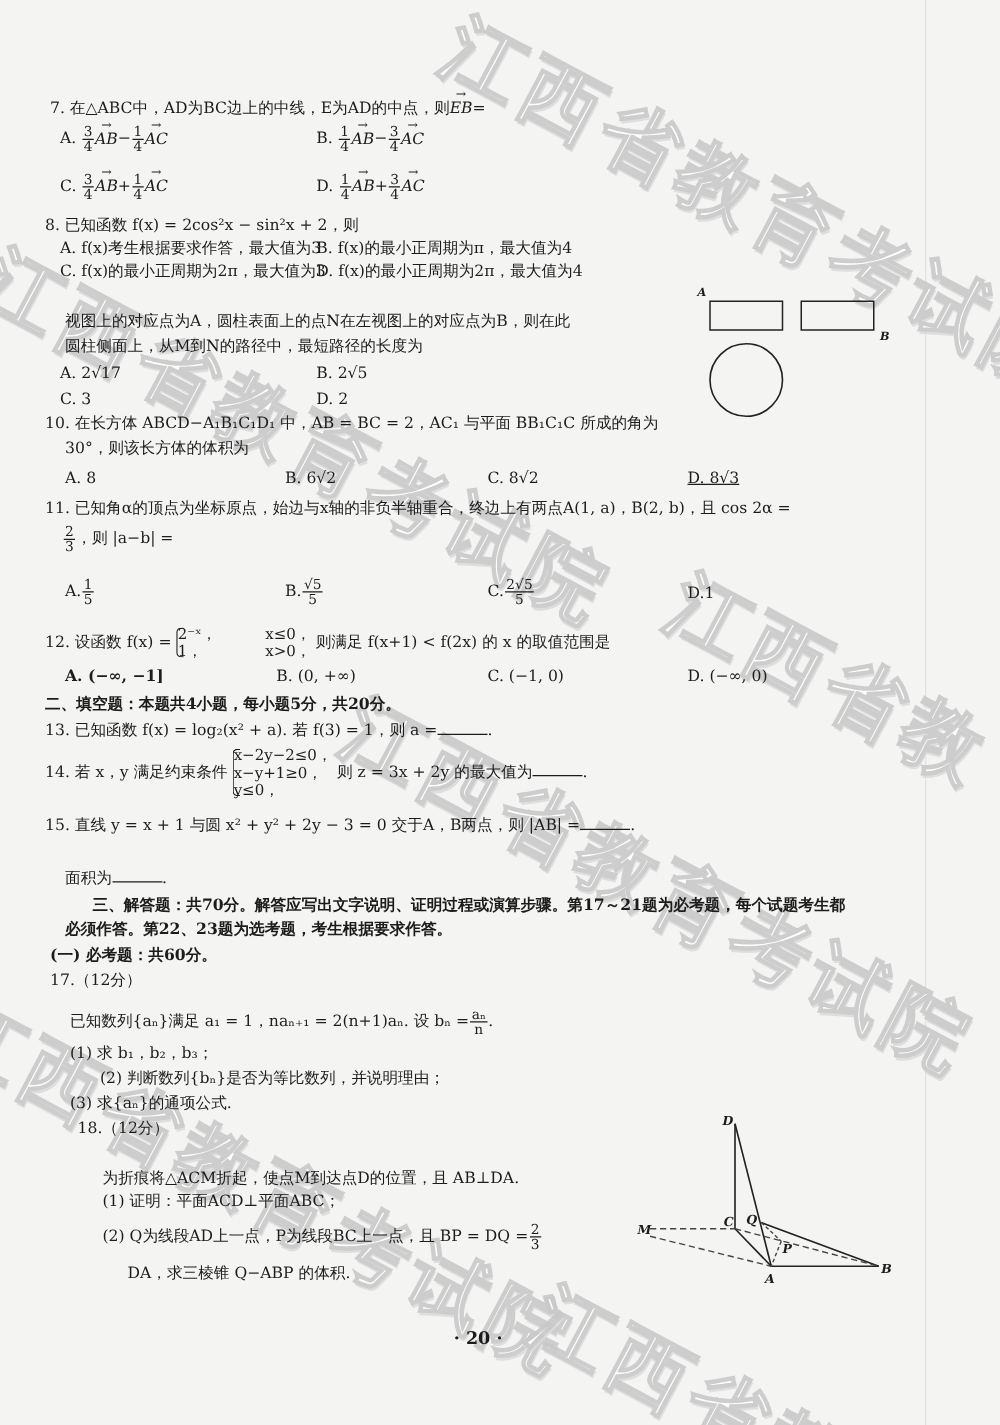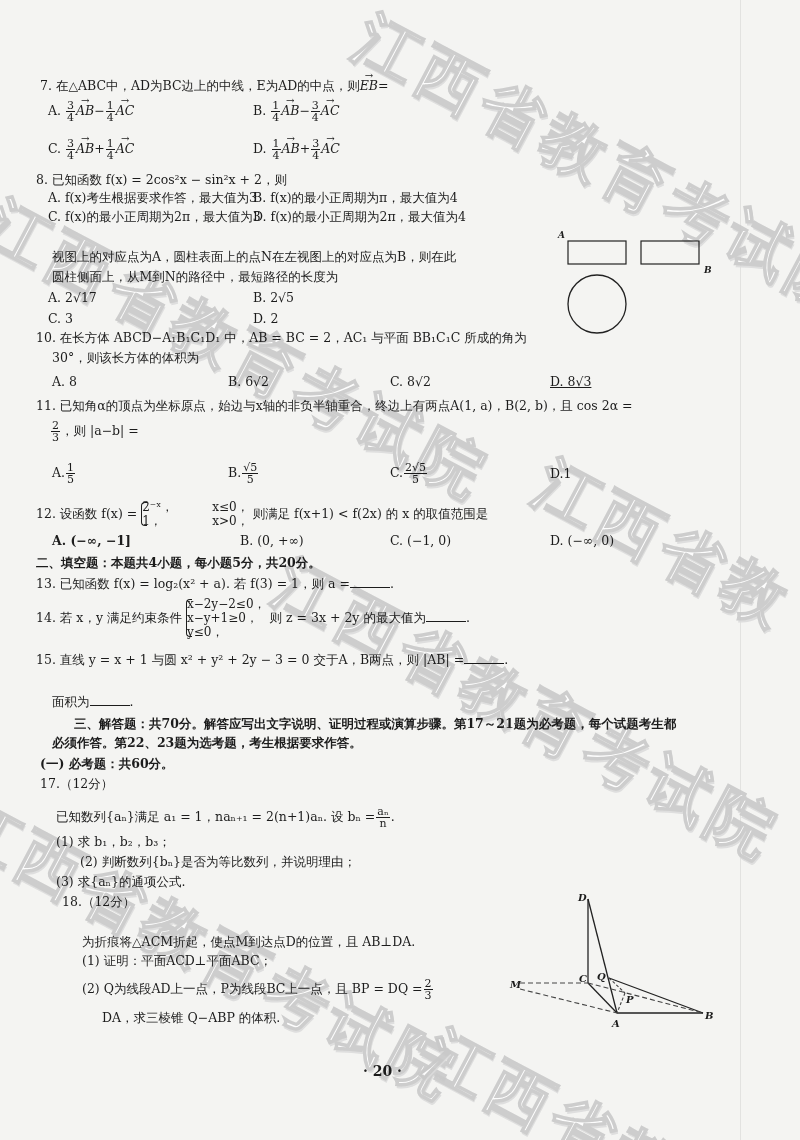--- a/index.html
+++ b/index.html
@@ -150,21 +150,21 @@
 
   <div class="line" style="left:36px;top:500px;line-height:normal;">
     <span>12. 设函数 f(x) =</span>
     <span class="brace-block">
       <span class="row"><span style="display:inline-block;width:70px;">2⁻ˣ，</span><span>x≤0，</span></span>
       <span class="row"><span style="display:inline-block;width:70px;">1，</span><span>x&gt;0，</span></span>
     </span>
     <span>则满足 f(x+1) &lt; f(2x) 的 x 的取值范围是</span>
   </div>
   <div class="line" style="left:52px;top:533px;font-weight:bold;">A. (−∞, −1]</div>
-  <div class="line" style="left:240px;top:533px;">B. (0, +∞)</div>
+  <div class="line" style="left:221px;top:533px;">B. (0, +∞)</div>
   <div class="line" style="left:390px;top:533px;">C. (−1, 0)</div>
   <div class="line" style="left:550px;top:533px;">D. (−∞, 0)</div>
 
   <div class="line bold" style="left:36px;top:555px;">二、填空题：本题共4小题，每小题5分，共20分。</div>
 
   <div class="line" style="left:36px;top:576px;">
     <span>13. 已知函数 f(x) = log₂(x² + a). 若 f(3) = 1，则 a =</span><span class="blank"></span><span>.</span>
   </div>
 
   <div class="line" style="left:36px;top:597px;line-height:normal;">

